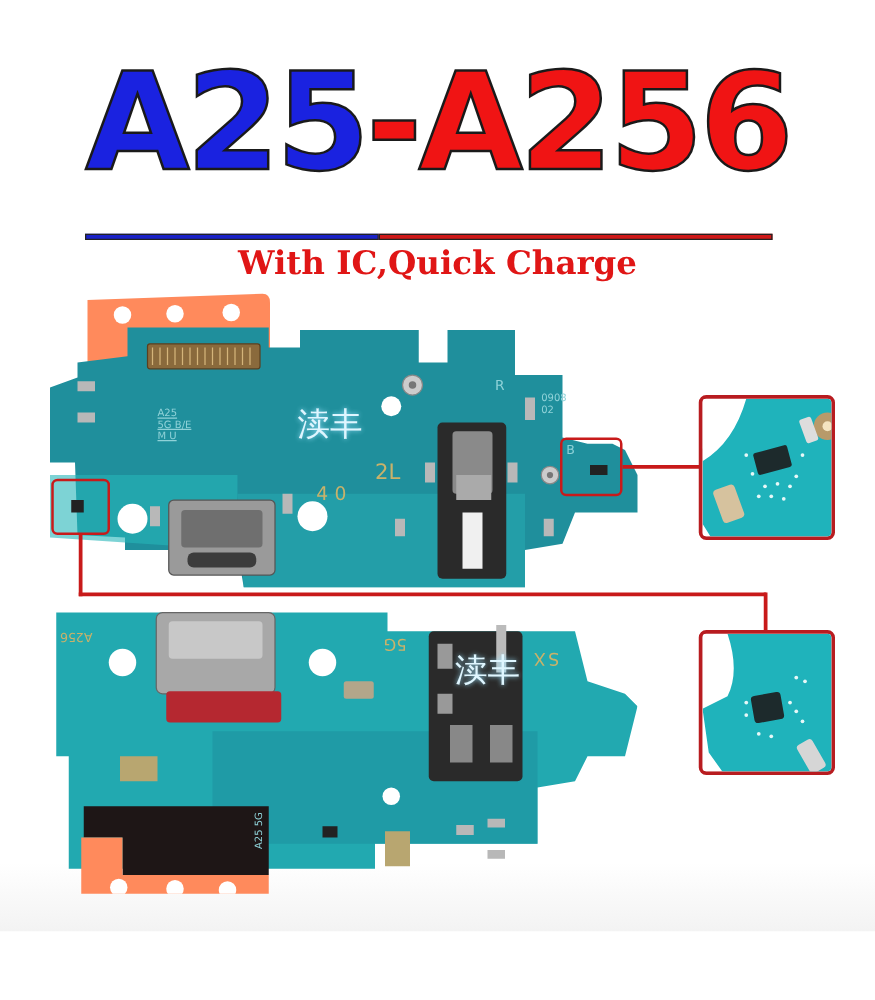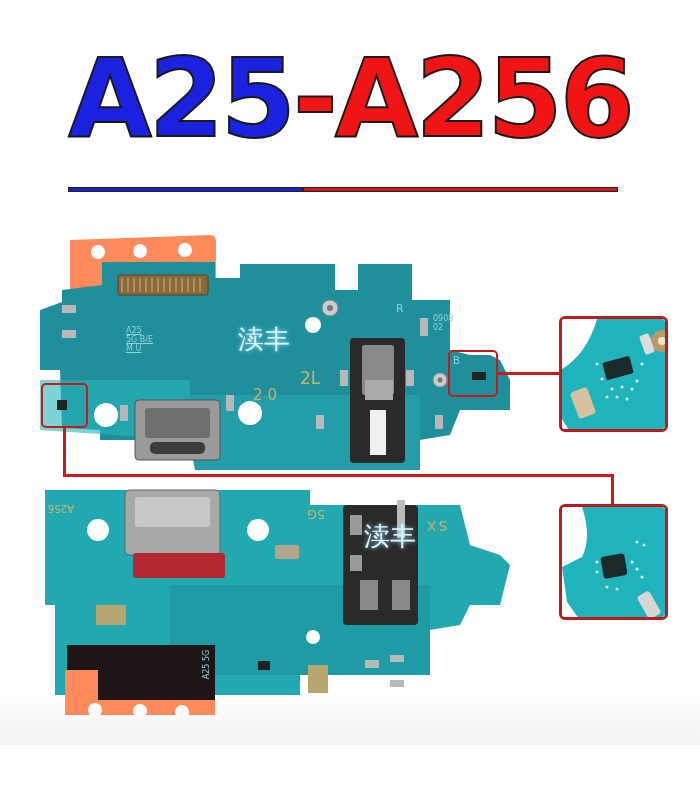--- a/index.html
+++ b/index.html
@@ -26,20 +26,21 @@
 
 <div class="canvas">
 
   <div class="title">
     <span class="t-blue">A25</span><span class="t-red">-</span><span class="t-red">A256</span>
   </div>
   <div class="underline">
     <div class="u-blue"></div>
     <div class="u-red"></div>
   </div>
+  <div class="subtitle">With IC,Quick Charge</div>
 
   <svg class="pcb" style="left:40px;top:230px;" width="480" height="240" viewBox="0 0 480 240">
 
     <path d="M30 10 L170 5 Q176 5 176 12 L176 70 L30 70 Z" fill="#ff8a5c"></path>
     <circle cx="58" cy="22" r="7" fill="#fff"></circle>
     <circle cx="100" cy="21" r="7" fill="#fff"></circle>
     <circle cx="145" cy="20" r="7" fill="#fff"></circle>
 
     <path d="M62 32 L175 32 L175 48 L200 48 L200 34 L295 34 L295 60 L318 60 L318 34 L372 34 L372 70 L410 70 L410 120 L430 125 L450 125 L460 130 L470 150 L470 180 L420 180 L410 205 L380 210 L380 240 L155 240 L150 210 L60 210 L60 200 L22 198 L20 140 L0 140 L0 80 L22 72 L22 60 L62 55 Z" fill="#1f8f9c"></path>
     <path d="M0 150 L150 150 L150 210 L0 200 Z" fill="#27b5b9" opacity="0.6"></path>
@@ -92,21 +93,21 @@
         <rect x="395" y="185" width="8" height="14"></rect>
       <rect x="380" y="88" width="8" height="18"></rect>
     </g>
 
     <rect x="17" y="170" width="10" height="10" fill="#222"></rect>
     <rect x="432" y="142" width="14" height="8" fill="#222"></rect>
   </svg>
 
   <div class="watermark" style="left:238px;top:322px;">渎丰</div>
   <div class="silk" style="left:300px;top:368px;font-size:17px;">2L</div>
-  <div class="silk" style="left:253px;top:386px;font-size:15px;letter-spacing:5px;">20</div>
+  <div class="silk" style="left:253px;top:386px;font-size:15px;letter-spacing:5px;">40</div>
   <div class="silk-small" style="left:396px;top:302px;font-size:11px;">R</div>
   <div class="silk-small" style="left:390px;top:314px;width:30px;margin-left:43px;">0908 02</div>
   <div class="silk-small" style="left:126px;top:326px;width:28px;text-decoration:underline;">A25 5G B/E M U</div>
   <div class="silk-small" style="left:453px;top:355px;font-size:10px;">B</div>
 
   <svg class="pcb" style="left:30px;top:485px;" width="480" height="230" viewBox="0 0 480 230">
     <path d="M15 5 L280 5 L280 20 L430 20 L440 60 L470 70 L480 80 L470 120 L440 120 L430 140 L400 145 L400 190 L270 190 L270 210 L25 210 L25 120 L15 120 Z" fill="#22a9b0"></path>
     <path d="M140 100 L400 100 L400 190 L140 190 Z" fill="#1e96a2" opacity="0.7"></path>
 
     <rect x="95" y="5" width="95" height="65" rx="5" fill="#a8a8a8" stroke="#666"></rect>

